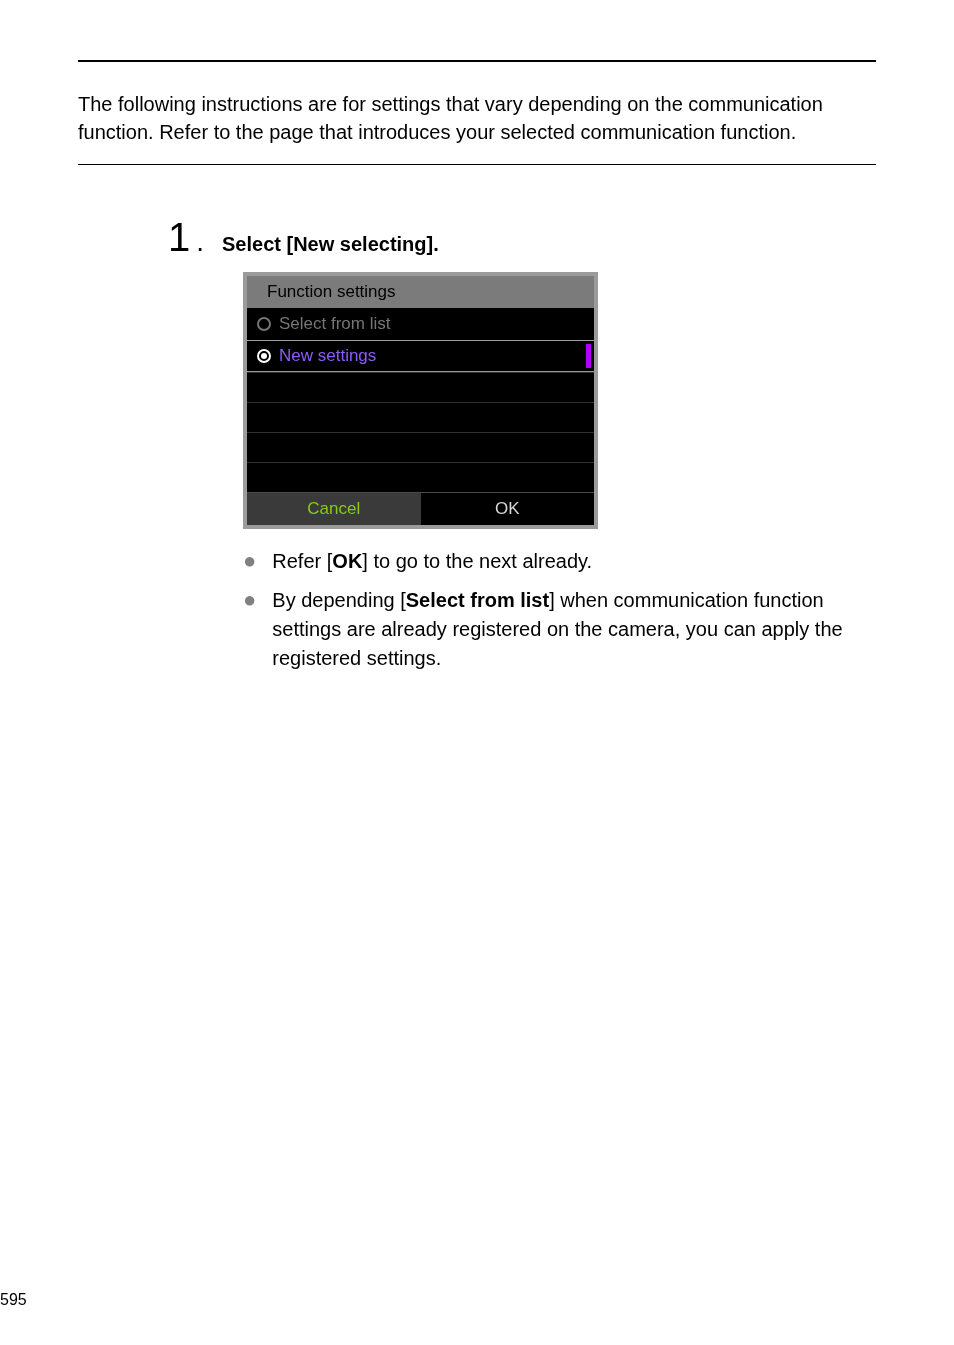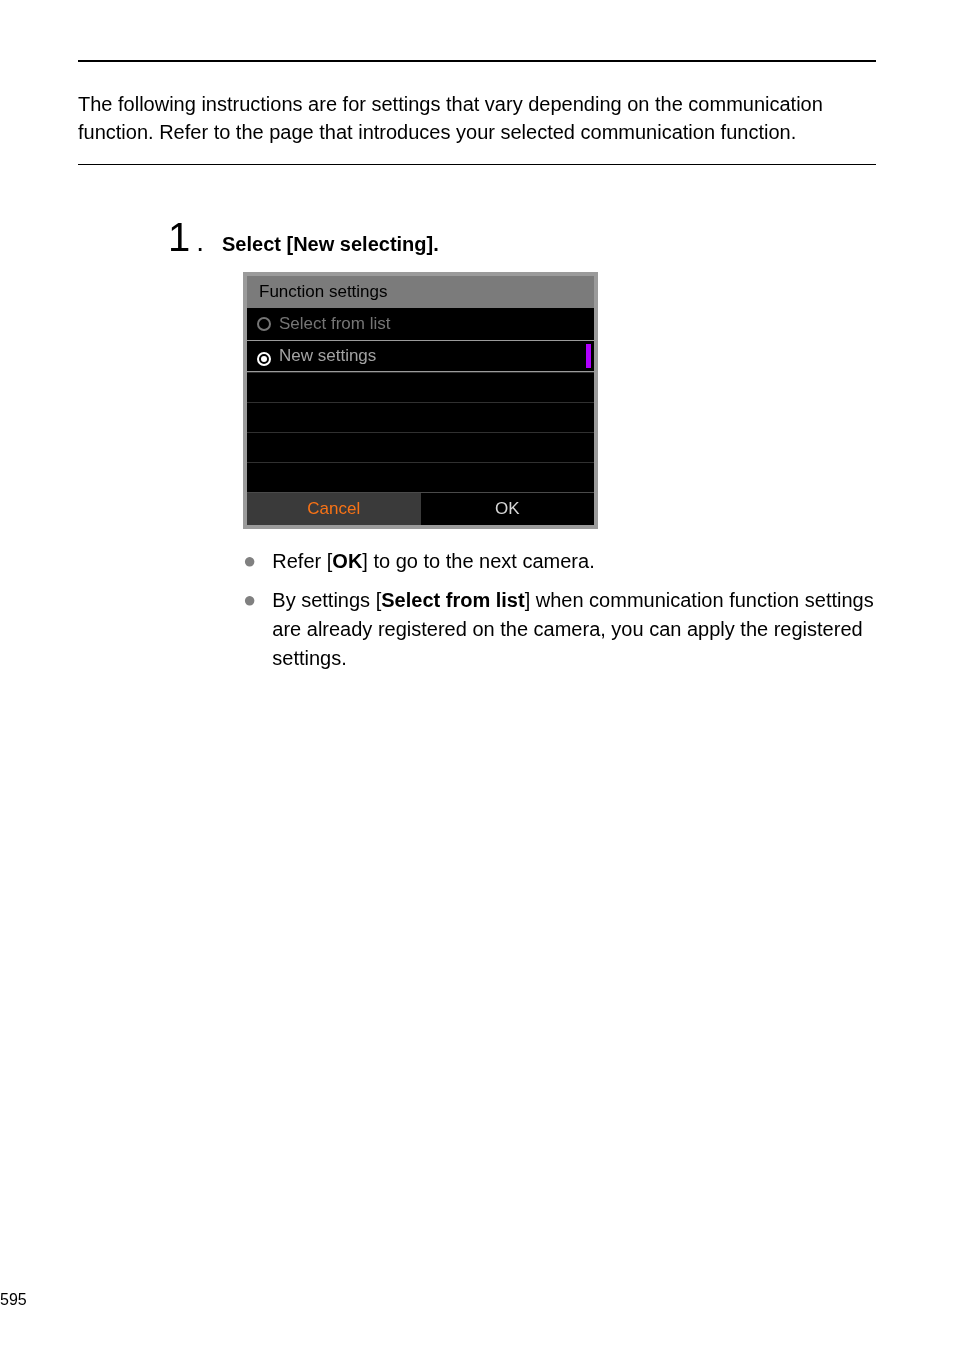--- a/index.html
+++ b/index.html
@@ -67,38 +67,37 @@
     .camera-screen {
       width: 355px;
       border: 4px solid #9b9b9b;
       background: #000;
       font-family: Arial, sans-serif;
     }
     .cs-header {
       background: #7b7b7b;
       color: #000;
       font-size: 17px;
-      padding: 6px 12px;
+      padding: 6px 20px;
     }
     .cs-option {
       display: flex;
       align-items: center;
       padding: 5px 10px;
       font-size: 17px;
       height: 32px;
     }
     .cs-opt-disabled {
       color: #757575;
       background: #000;
     }
     .cs-opt-selected {
-      color: #a3a3a3;
+      color: #8b5cf6;
       background: #000;
       position: relative;
-      align-items: flex-end;
     }
     .cs-opt-selected .radio-outer {
       border-color: #fff;
     }
     .radio-outer {
       width: 14px;
       height: 14px;
       border: 2px solid #757575;
       border-radius: 50%;
       margin-right: 8px;
@@ -133,21 +132,21 @@
       border-top: 1px solid #303030;
     }
     .cs-footer {
       display: flex;
       background: #000;
       border-top: 1px solid #4a4a4a;
     }
     .cs-footer-btn {
       flex: 1;
       text-align: center;
-      color: #f97316;
+      color: #84cc16;
       font-size: 17px;
       padding: 6px 0;
       background: #3a3a3a;
     }
     .cs-footer-btn.ok {
       background: #000;
       color: #d6d6d6;
     }
     .bullets {
       margin-left: 165px;
@@ -218,26 +217,26 @@
         <div class="cs-footer-btn">Cancel</div>
         <div class="cs-footer-btn ok">OK</div>
       </div>
     </div>
   </div>
 
   <div class="bullets">
     <div class="bullet-row">
       <span class="bullet-dot">●</span>
       <span class="bullet-text">
-        <span>Refer [</span><strong>OK</strong><span>] to go to the next camera.</span>
+        <span>Refer [</span><strong>OK</strong><span>] to go to the next already.</span>
       </span>
     </div>
     <div class="bullet-row">
       <span class="bullet-dot">●</span>
       <span class="bullet-text">
-        <span>By settings [</span><strong>Select from list</strong><span>] when communication function settings are already registered on the camera, you can apply the registered settings.</span>
+        <span>By depending [</span><strong>Select from list</strong><span>] when communication function settings are already registered on the camera, you can apply the registered settings.</span>
       </span>
     </div>
   </div>
 
 </div>
 
 <div class="pagenum">595</div>
 
 </body></html>

